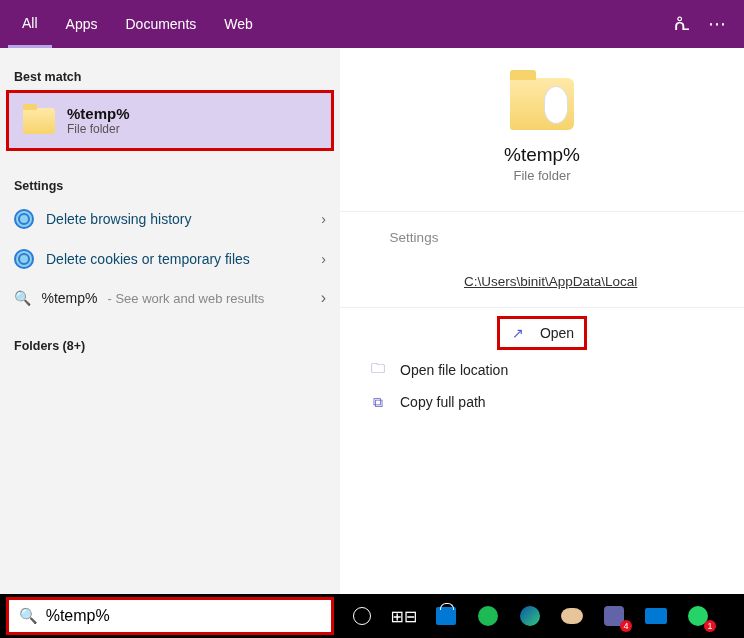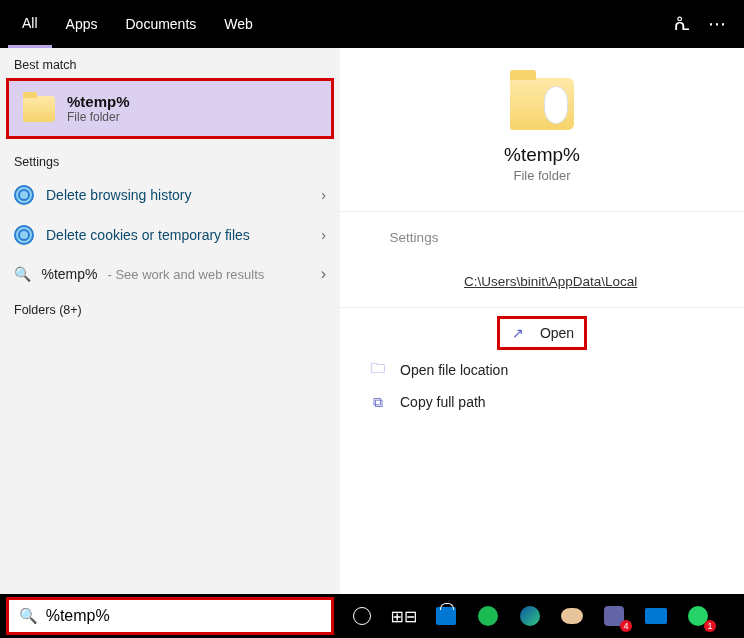--- a/index.html
+++ b/index.html
@@ -1,29 +1,29 @@
 <!DOCTYPE html>
 <html><head>
 <meta charset="utf-8">
 <style>
 * { box-sizing: border-box; margin: 0; padding: 0; font-family: "Segoe UI", sans-serif; }
 body { width: 744px; height: 638px; background: #fff; overflow: hidden; position: relative; }
 
-.top-tabs { background: #000000; height: 48px; display: flex; align-items: center; padding: 0 8px; color: #fff; position: relative; }
+.top-tabs { background: #701a75; height: 48px; display: flex; align-items: center; padding: 0 8px; color: #fff; position: relative; }
 .top-tabs .tab { padding: 0 14px; height: 48px; display: flex; align-items: center; font-size: 14px; cursor: pointer; }
 .top-tabs .tab.active { border-bottom: 3px solid #b8a6e6; }
 .top-tabs .chevron { margin-left: 4px; font-size: 10px; }
 .top-tabs .right { margin-left: auto; display: flex; align-items: center; gap: 18px; padding-right: 10px; }
 .top-tabs .right span { cursor: pointer; font-size: 18px; }
 
 .main { display: flex; height: 546px; }
 .left { width: 340px; background: #f3f3f3; display: flex; flex-direction: column; }
 .right-pane { flex: 1; background: #fff; padding: 20px 24px 0 24px; }
 
-.section-label { font-size: 12.5px; font-weight: 400; color: #222; padding: 10px 14px 6px 14px; }
+.section-label { font-size: 12.5px; font-weight: 700; color: #222; padding: 10px 14px 6px 14px; margin-top: 12px; }
 
 .best-match { background: #dcd0f0; padding: 12px 14px; display: flex; align-items: center; gap: 12px; border: 3px solid #d40000; margin: 0 6px 6px 6px; }
 .best-match .folder-icon { width: 32px; height: 26px; background: linear-gradient(#ffe9a8,#f6d36b); border-radius: 2px 4px 4px 2px; position: relative; }
 .best-match .folder-icon::before { content:""; position:absolute; top:-4px; left:0; width:14px; height:6px; background:#f6d36b; border-radius:2px 2px 0 0;}
 .best-match .title { font-size: 15px; font-weight: 600; color: #111; }
 .best-match .sub { font-size: 12px; color: #555; }
 
 .setting-row { display: flex; align-items: center; padding: 10px 14px; gap: 12px; cursor: pointer; }
 .setting-row .lbl { font-size: 14px; color: #0c4a6e; flex: 1; }
 .setting-row .arrow { color: #666; font-size: 14px; }

